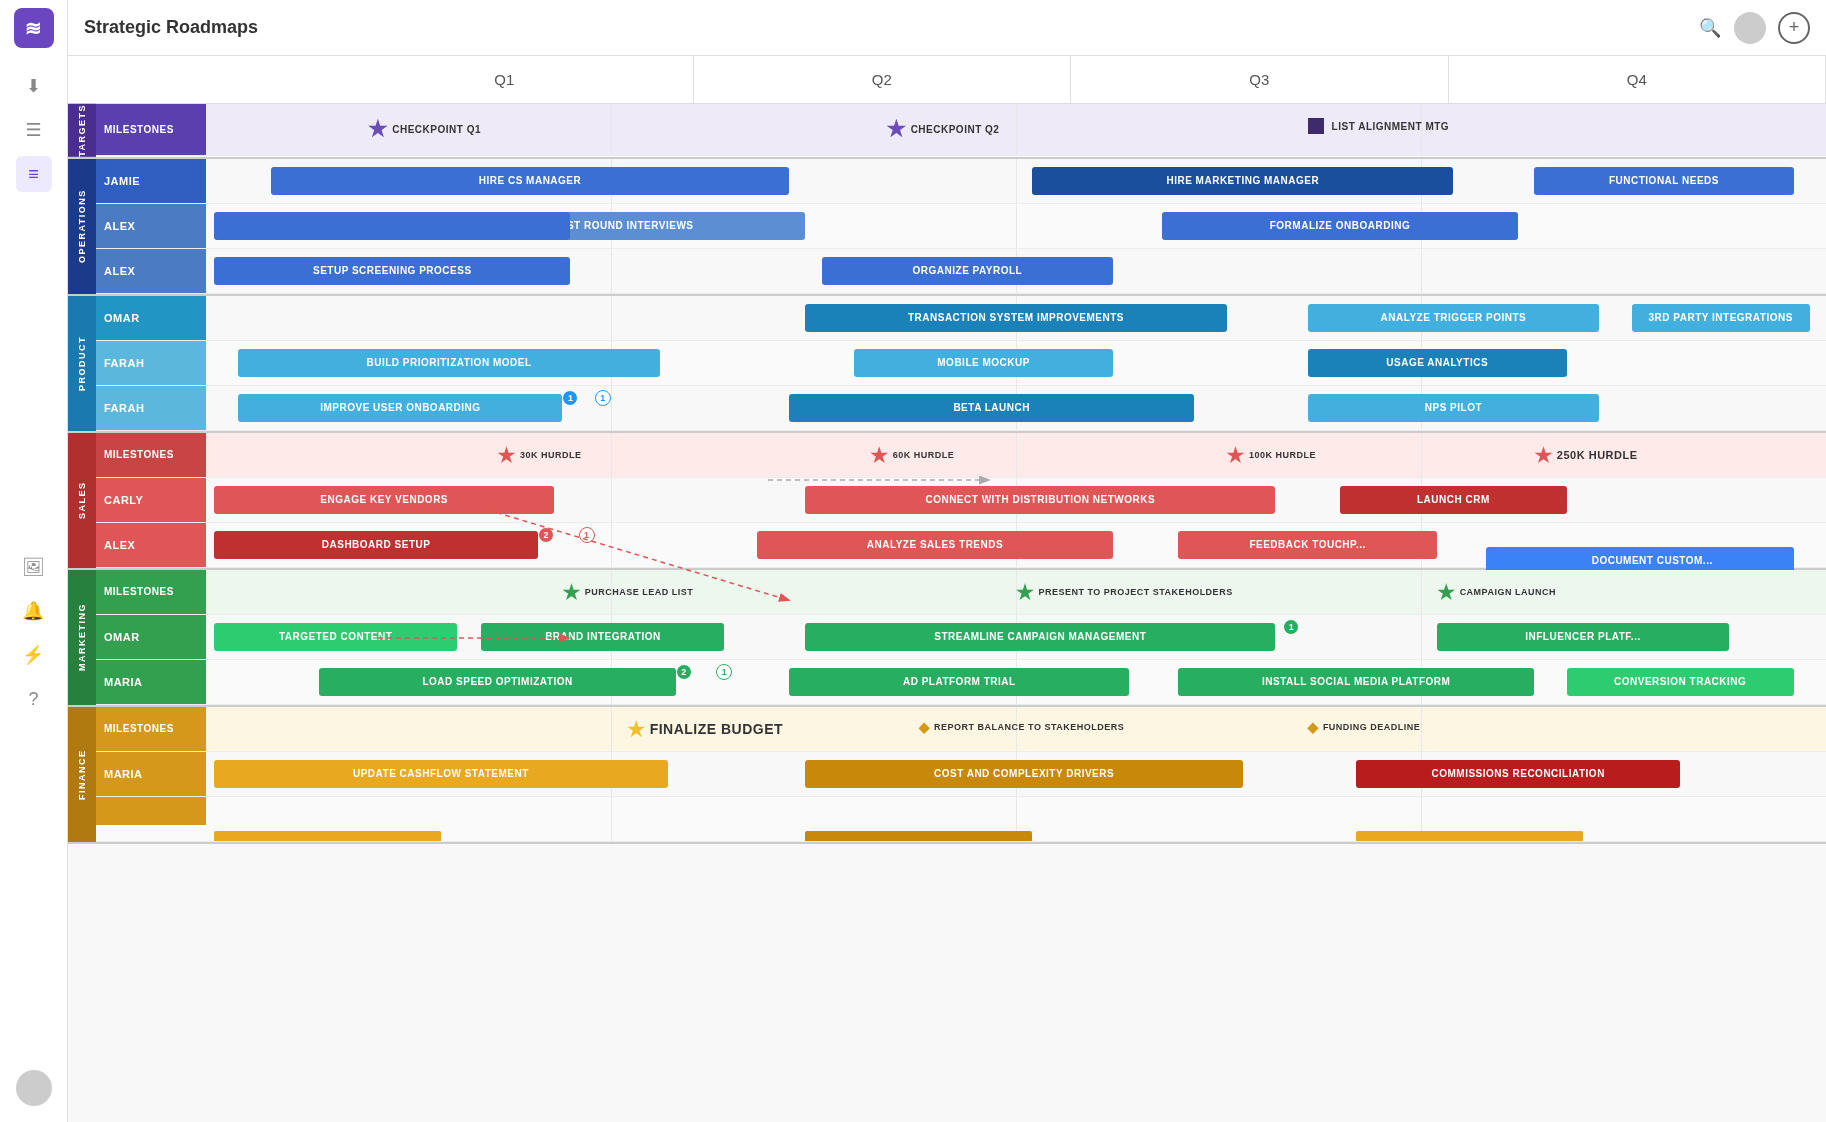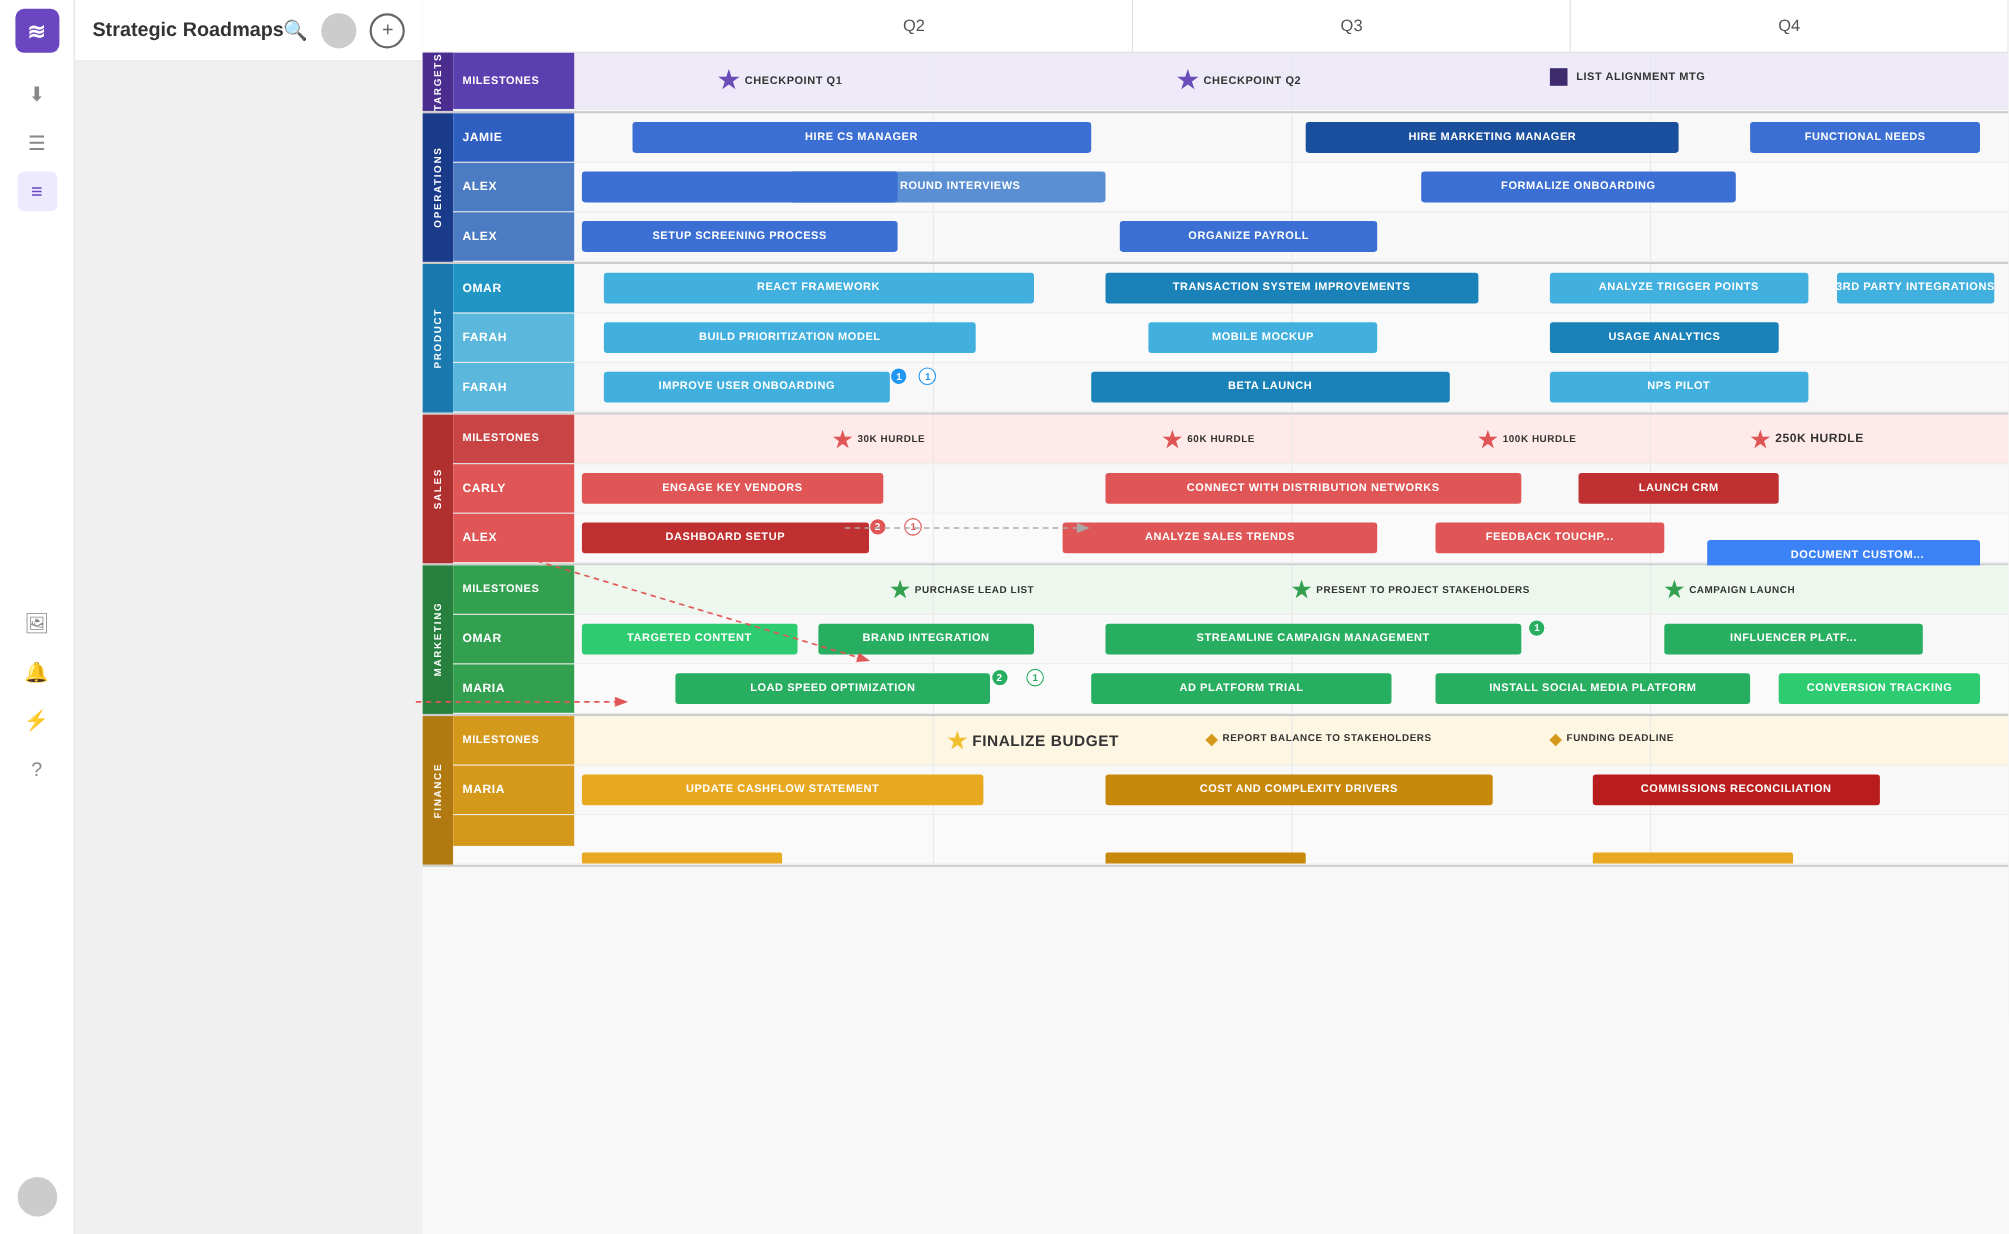--- a/index.html
+++ b/index.html
@@ -40,21 +40,21 @@
       background: #ccc;
       border-radius: 50%;
       margin-top: auto;
       margin-bottom: 8px;
     }
 
     
     .main {
       flex: 1;
       display: flex;
-      flex-direction: row;
+      flex-direction: column;
       overflow: hidden;
     }
 
     
     .topbar {
       height: 56px;
       background: #fff;
       display: flex;
       align-items: center;
       padding: 0 16px;
@@ -224,20 +224,21 @@
     <div class="topbar-actions">
       <span class="topbar-icon">🔍</span>
       <div class="topbar-avatar"></div>
       <div class="topbar-add">+</div>
     </div>
   </div>
 
   <div class="gantt-container">
 
     <div class="quarter-header">
+      <div class="quarter-cell">Q1</div>
       <div class="quarter-cell">Q2</div>
       <div class="quarter-cell">Q3</div>
       <div class="quarter-cell">Q4</div>
     </div>
 
     <div class="gantt-body">
 
       <div class="section-wrapper" style="border-bottom:2px solid #ccc;">
         <div class="section-label-vert" style="background:#4a2d8e;">TARGETS</div>
         <div class="section-rows">
@@ -311,21 +312,20 @@
       <div class="section-wrapper" style="border-bottom:2px solid #ccc;">
         <div class="section-label-vert" style="background:#1a7ab0;">PRODUCT</div>
         <div class="section-rows">
 
           <div class="section-row" style="min-height:44px;">
             <div class="person-label" style="background:#2196c5;">OMAR</div>
             <div class="timeline-area">
               <div class="grid-line" style="left:25%"></div>
               <div class="grid-line" style="left:50%"></div>
               <div class="grid-line" style="left:75%"></div>
-              <div class="bar" style="left:2%; width:30%; background:#41b0df; top:8px;">REACT FRAMEWORK</div>
               <div class="bar" style="left:37%; width:26%; background:#1a82b8; top:8px;">TRANSACTION SYSTEM IMPROVEMENTS</div>
               <div class="bar" style="left:68%; width:18%; background:#41b0df; top:8px;">ANALYZE TRIGGER POINTS</div>
               <div class="bar" style="left:88%; width:11%; background:#41b0df; top:8px;">3RD PARTY INTEGRATIONS</div>
             </div>
           </div>
 
           <div class="section-row" style="min-height:44px; background:#fafafa;">
             <div class="person-label" style="background:#5bb8dc;">FARAH</div>
             <div class="timeline-area">
               <div class="grid-line" style="left:25%"></div>

